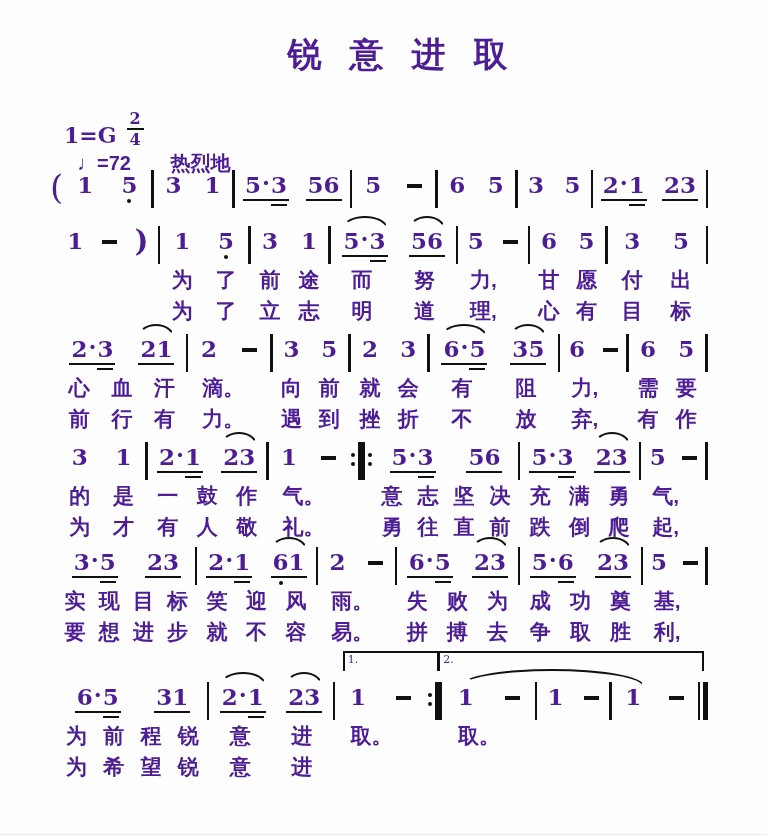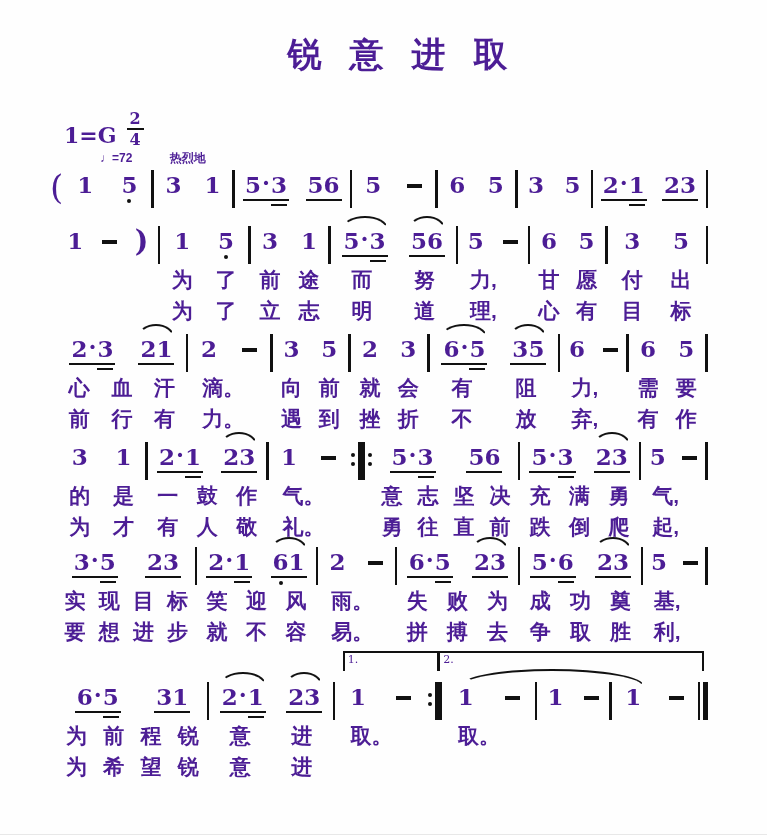--- a/index.html
+++ b/index.html
@@ -11,21 +11,21 @@
          font-size:34px;font-weight:700;letter-spacing:28px;padding-left:28px;
          font-family:"Liberation Sans",sans-serif;}
   .keysig{position:absolute;left:64px;top:100px;font-family:"DejaVu Serif",serif;
           font-weight:700;font-size:22px;display:flex;align-items:flex-end;margin-top:10px;}
   .frac{display:inline-flex;flex-direction:column;align-items:center;margin-left:10px;
         font-size:16px;line-height:17px;}
   .fn{border-bottom:2px solid #111;padding:0 3px 1px;}
   .fd{padding-top:1px;}
   .credits{position:absolute;left:589px;top:101px;font-size:16px;line-height:21px;
            font-family:"Liberation Sans",sans-serif;}
-  .tempo{position:absolute;left:100px;top:150px;font-size:12px;font-weight:700;}
+  .tempo{position:absolute;left:77px;top:150px;font-size:20px;font-weight:700;}
   .tempo .expr{margin-left:34px;}
 
   
   .system{position:absolute;display:flex;align-items:flex-start;}
   .pre{font-family:"DejaVu Serif",serif;font-size:34px;line-height:36px;margin-top:-3px;
        flex:none;}
   .measure{display:flex;flex-direction:column;flex-basis:0;min-width:0;}
   .nrow{display:flex;justify-content:space-around;align-items:flex-start;height:36px;
         font-family:"DejaVu Serif",serif;font-weight:700;font-size:23px;line-height:26px;}
   .note{position:relative;}

